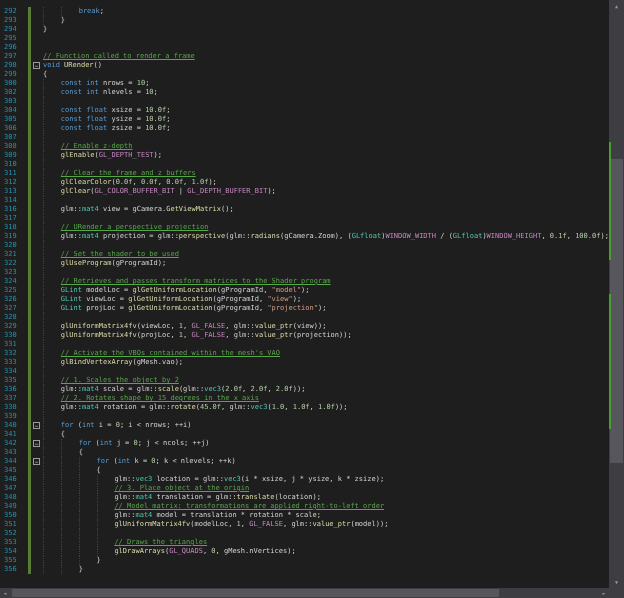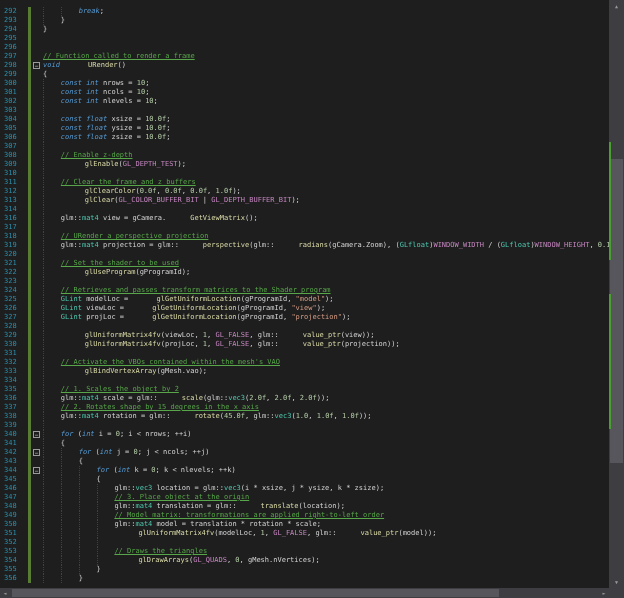--- a/index.html
+++ b/index.html
@@ -37,23 +37,23 @@
     color: var(--fold-glyph, #c8c8c8);
     font-size: 6px; line-height: 5px; text-align: center;
   }
   .codeline { flex: 1; white-space: pre; overflow: hidden; }
   .indg {
     display: inline-block; width: 4ch; height: 9px;
     border-left: 1px dotted var(--indent-guide, #3f3f46);
     vertical-align: top;
   }
   .tk-c { color: var(--tok-comment, #57a64a); text-decoration: underline; }
-  .tk-k { color: var(--tok-keyword, #569cd6); font-style: italic; }
+  .tk-k { color: var(--tok-keyword, #569cd6); }
   .tk-t { color: var(--tok-type, #4ec9b0); }
-  .tk-f { color: var(--tok-function, #dcdcaa); margin-left: 24px; }
+  .tk-f { color: var(--tok-function, #dcdcaa); }
   .tk-v { color: var(--tok-plain, #d4d4d4); }
   .tk-n { color: var(--tok-number, #b5cea8); }
   .tk-s { color: var(--tok-string, #d69d85); }
   .tk-m { color: var(--tok-macro, #c586c0); }
 
   .vscroll {
     position: absolute; top: 0; right: 0; width: 15px; height: 598px;
     background: var(--scrollbar-track, #3e3e42);
   }
   .sarrow {
@@ -88,21 +88,20 @@
   <div id="lines">
       <div class="line"><span class="lnum">292</span><span class="chbar"></span><span class="foldm"></span><span class="codeline"><span class="indg"></span><span class="indg"></span><span class="tk-k">break</span><span class="tk-v">;</span></span></div>
       <div class="line"><span class="lnum">293</span><span class="chbar"></span><span class="foldm"></span><span class="codeline"><span class="indg"></span><span class="tk-v">}</span></span></div>
       <div class="line"><span class="lnum">294</span><span class="chbar"></span><span class="foldm"></span><span class="codeline"><span class="tk-v">}</span></span></div>
       <div class="line"><span class="lnum">295</span><span class="chbar"></span><span class="foldm"></span><span class="codeline"></span></div>
       <div class="line"><span class="lnum">296</span><span class="chbar"></span><span class="foldm"></span><span class="codeline"></span></div>
       <div class="line"><span class="lnum">297</span><span class="chbar"></span><span class="foldm"></span><span class="codeline"><span class="tk-c">// Function called to render a frame</span></span></div>
       <div class="line"><span class="lnum">298</span><span class="chbar"></span><span class="foldm"><span class="foldbox">−</span></span><span class="codeline"><span class="tk-k">void</span><span class="tk-v"> </span><span class="tk-f">URender</span><span class="tk-v">()</span></span></div>
       <div class="line"><span class="lnum">299</span><span class="chbar"></span><span class="foldm"></span><span class="codeline"><span class="tk-v">{</span></span></div>
       <div class="line"><span class="lnum">300</span><span class="chbar"></span><span class="foldm"></span><span class="codeline"><span class="indg"></span><span class="tk-k">const</span><span class="tk-v"> </span><span class="tk-k">int</span><span class="tk-v"> nrows = </span><span class="tk-n">10</span><span class="tk-v">;</span></span></div>
-      <div class="line"><span class="lnum">301</span><span class="chbar"></span><span class="foldm"></span><span class="codeline"><span class="indg"></span><span class="tk-k">const</span><span class="tk-v"> </span><span class="tk-k">int</span><span class="tk-v"> ncols = </span><span class="tk-n">10</span><span class="tk-v">;</span></span></div>
       <div class="line"><span class="lnum">302</span><span class="chbar"></span><span class="foldm"></span><span class="codeline"><span class="indg"></span><span class="tk-k">const</span><span class="tk-v"> </span><span class="tk-k">int</span><span class="tk-v"> nlevels = </span><span class="tk-n">10</span><span class="tk-v">;</span></span></div>
       <div class="line"><span class="lnum">303</span><span class="chbar"></span><span class="foldm"></span><span class="codeline"><span class="indg"></span></span></div>
       <div class="line"><span class="lnum">304</span><span class="chbar"></span><span class="foldm"></span><span class="codeline"><span class="indg"></span><span class="tk-k">const</span><span class="tk-v"> </span><span class="tk-k">float</span><span class="tk-v"> xsize = </span><span class="tk-n">10.0f</span><span class="tk-v">;</span></span></div>
       <div class="line"><span class="lnum">305</span><span class="chbar"></span><span class="foldm"></span><span class="codeline"><span class="indg"></span><span class="tk-k">const</span><span class="tk-v"> </span><span class="tk-k">float</span><span class="tk-v"> ysize = </span><span class="tk-n">10.0f</span><span class="tk-v">;</span></span></div>
       <div class="line"><span class="lnum">306</span><span class="chbar"></span><span class="foldm"></span><span class="codeline"><span class="indg"></span><span class="tk-k">const</span><span class="tk-v"> </span><span class="tk-k">float</span><span class="tk-v"> zsize = </span><span class="tk-n">10.0f</span><span class="tk-v">;</span></span></div>
       <div class="line"><span class="lnum">307</span><span class="chbar"></span><span class="foldm"></span><span class="codeline"><span class="indg"></span></span></div>
       <div class="line"><span class="lnum">308</span><span class="chbar"></span><span class="foldm"></span><span class="codeline"><span class="indg"></span><span class="tk-c">// Enable z-depth</span></span></div>
       <div class="line"><span class="lnum">309</span><span class="chbar"></span><span class="foldm"></span><span class="codeline"><span class="indg"></span><span class="tk-f">glEnable</span><span class="tk-v">(</span><span class="tk-m">GL_DEPTH_TEST</span><span class="tk-v">);</span></span></div>
       <div class="line"><span class="lnum">310</span><span class="chbar"></span><span class="foldm"></span><span class="codeline"><span class="indg"></span></span></div>
       <div class="line"><span class="lnum">311</span><span class="chbar"></span><span class="foldm"></span><span class="codeline"><span class="indg"></span><span class="tk-c">// Clear the frame and z buffers</span></span></div>

